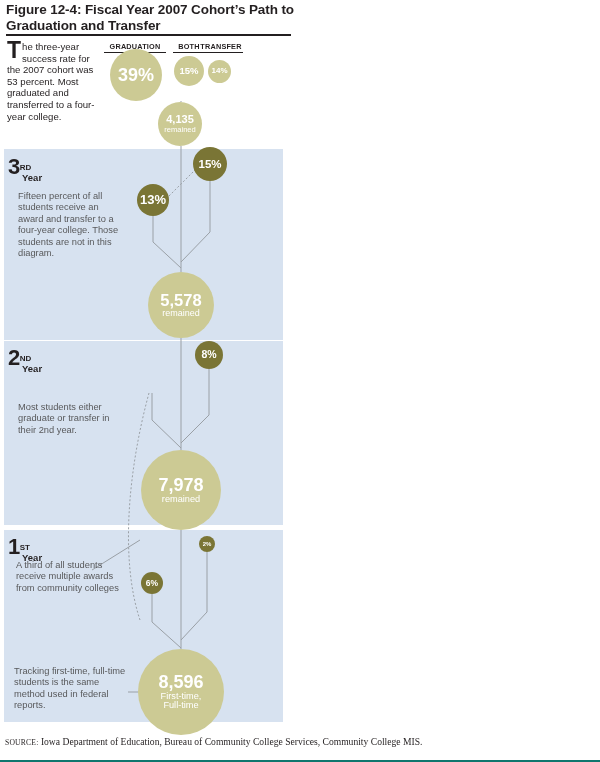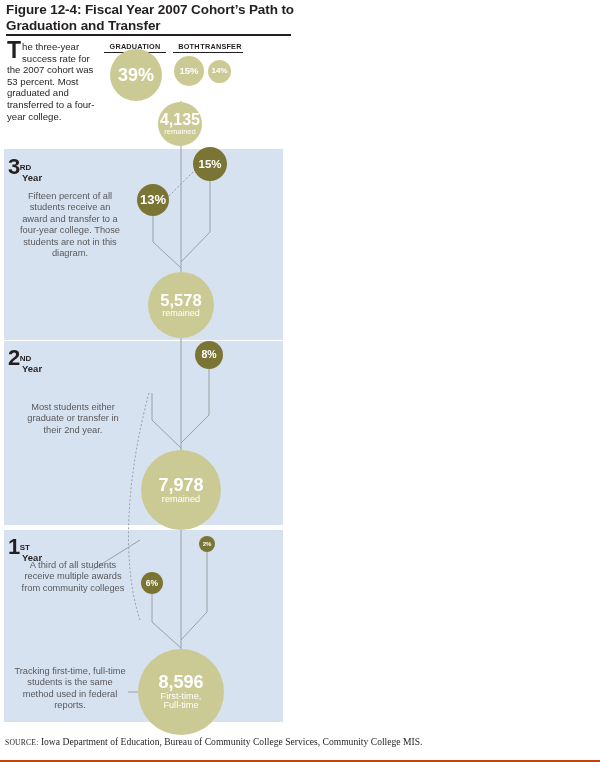--- a/index.html
+++ b/index.html
@@ -6,21 +6,21 @@
   body{
     width:600px;height:762px;
     background:#ffffff;
     font-family:"Liberation Sans", sans-serif;
     color:#231f20;
     position:relative;
     overflow:hidden;
   }
   #figure{
     position:absolute;left:0;top:0;width:600px;height:762px;
-    border-bottom:2px solid #c2410c;
+    border-bottom:2px solid #0f766e;
     box-sizing:border-box;
   }
 
   
   .title{
     position:absolute;left:6px;top:2px;width:300px;
     font-size:13.5px;font-weight:bold;line-height:15.5px;
     letter-spacing:-0.1px;
   }
   .title-rule{
@@ -69,21 +69,21 @@
   .yearlabel .ord{font-size:8px;vertical-align:4px;letter-spacing:0;}
   .yearlabel .yr{font-size:9.5px;display:block;margin-top:-5px;margin-left:14px;}
   #year-3rd{left:8px;top:156px;}
   #year-2nd{left:8px;top:347px;}
   #year-1st{left:8px;top:536px;}
 
   
   .note{
     position:absolute;
     font-size:9.3px;line-height:11.4px;color:#58595b;
-    text-align:center;
+    text-align:left;
   }
   #note-3rd{left:18px;top:191px;width:104px;}
   #note-2nd{left:18px;top:402px;width:110px;}
   #note-1st{left:16px;top:560px;width:114px;}
   #note-1st-b{left:14px;top:666px;width:112px;}
 
   
   #wires{position:absolute;left:0;top:0;width:600px;height:762px;}
 
   
@@ -101,21 +101,21 @@
   
   #n-grad   {left:110px;top:49px;width:52px;height:52px;}
   #n-grad .big{font-size:18px;}
   #n-both   {left:174px;top:56px;width:30px;height:30px;}
   #n-both .big{font-size:9.5px;}
   #n-trans  {left:208px;top:60px;width:23px;height:23px;}
   #n-trans .big{font-size:8px;}
 
   
   #n-4135 {left:158px;top:102px;width:44px;height:44px;}
-  #n-4135 .big{font-size:16px;}
+  #n-4135 .big{font-size:11px;}
   #n-4135 .sub{font-size:7.6px;}
   #n-5578 {left:148px;top:272px;width:66px;height:66px;}
   #n-5578 .big{font-size:16.5px;text-align:center;}
   #n-5578 .sub{font-size:9px;}
   #n-7978 {left:141px;top:450px;width:80px;height:80px;}
   #n-7978 .big{font-size:18px;}
   #n-7978 .sub{font-size:9.2px;}
   #n-8596 {left:138px;top:649px;width:86px;height:86px;}
   #n-8596 .big{font-size:18px;}
   #n-8596 .sub{font-size:9.2px;}

